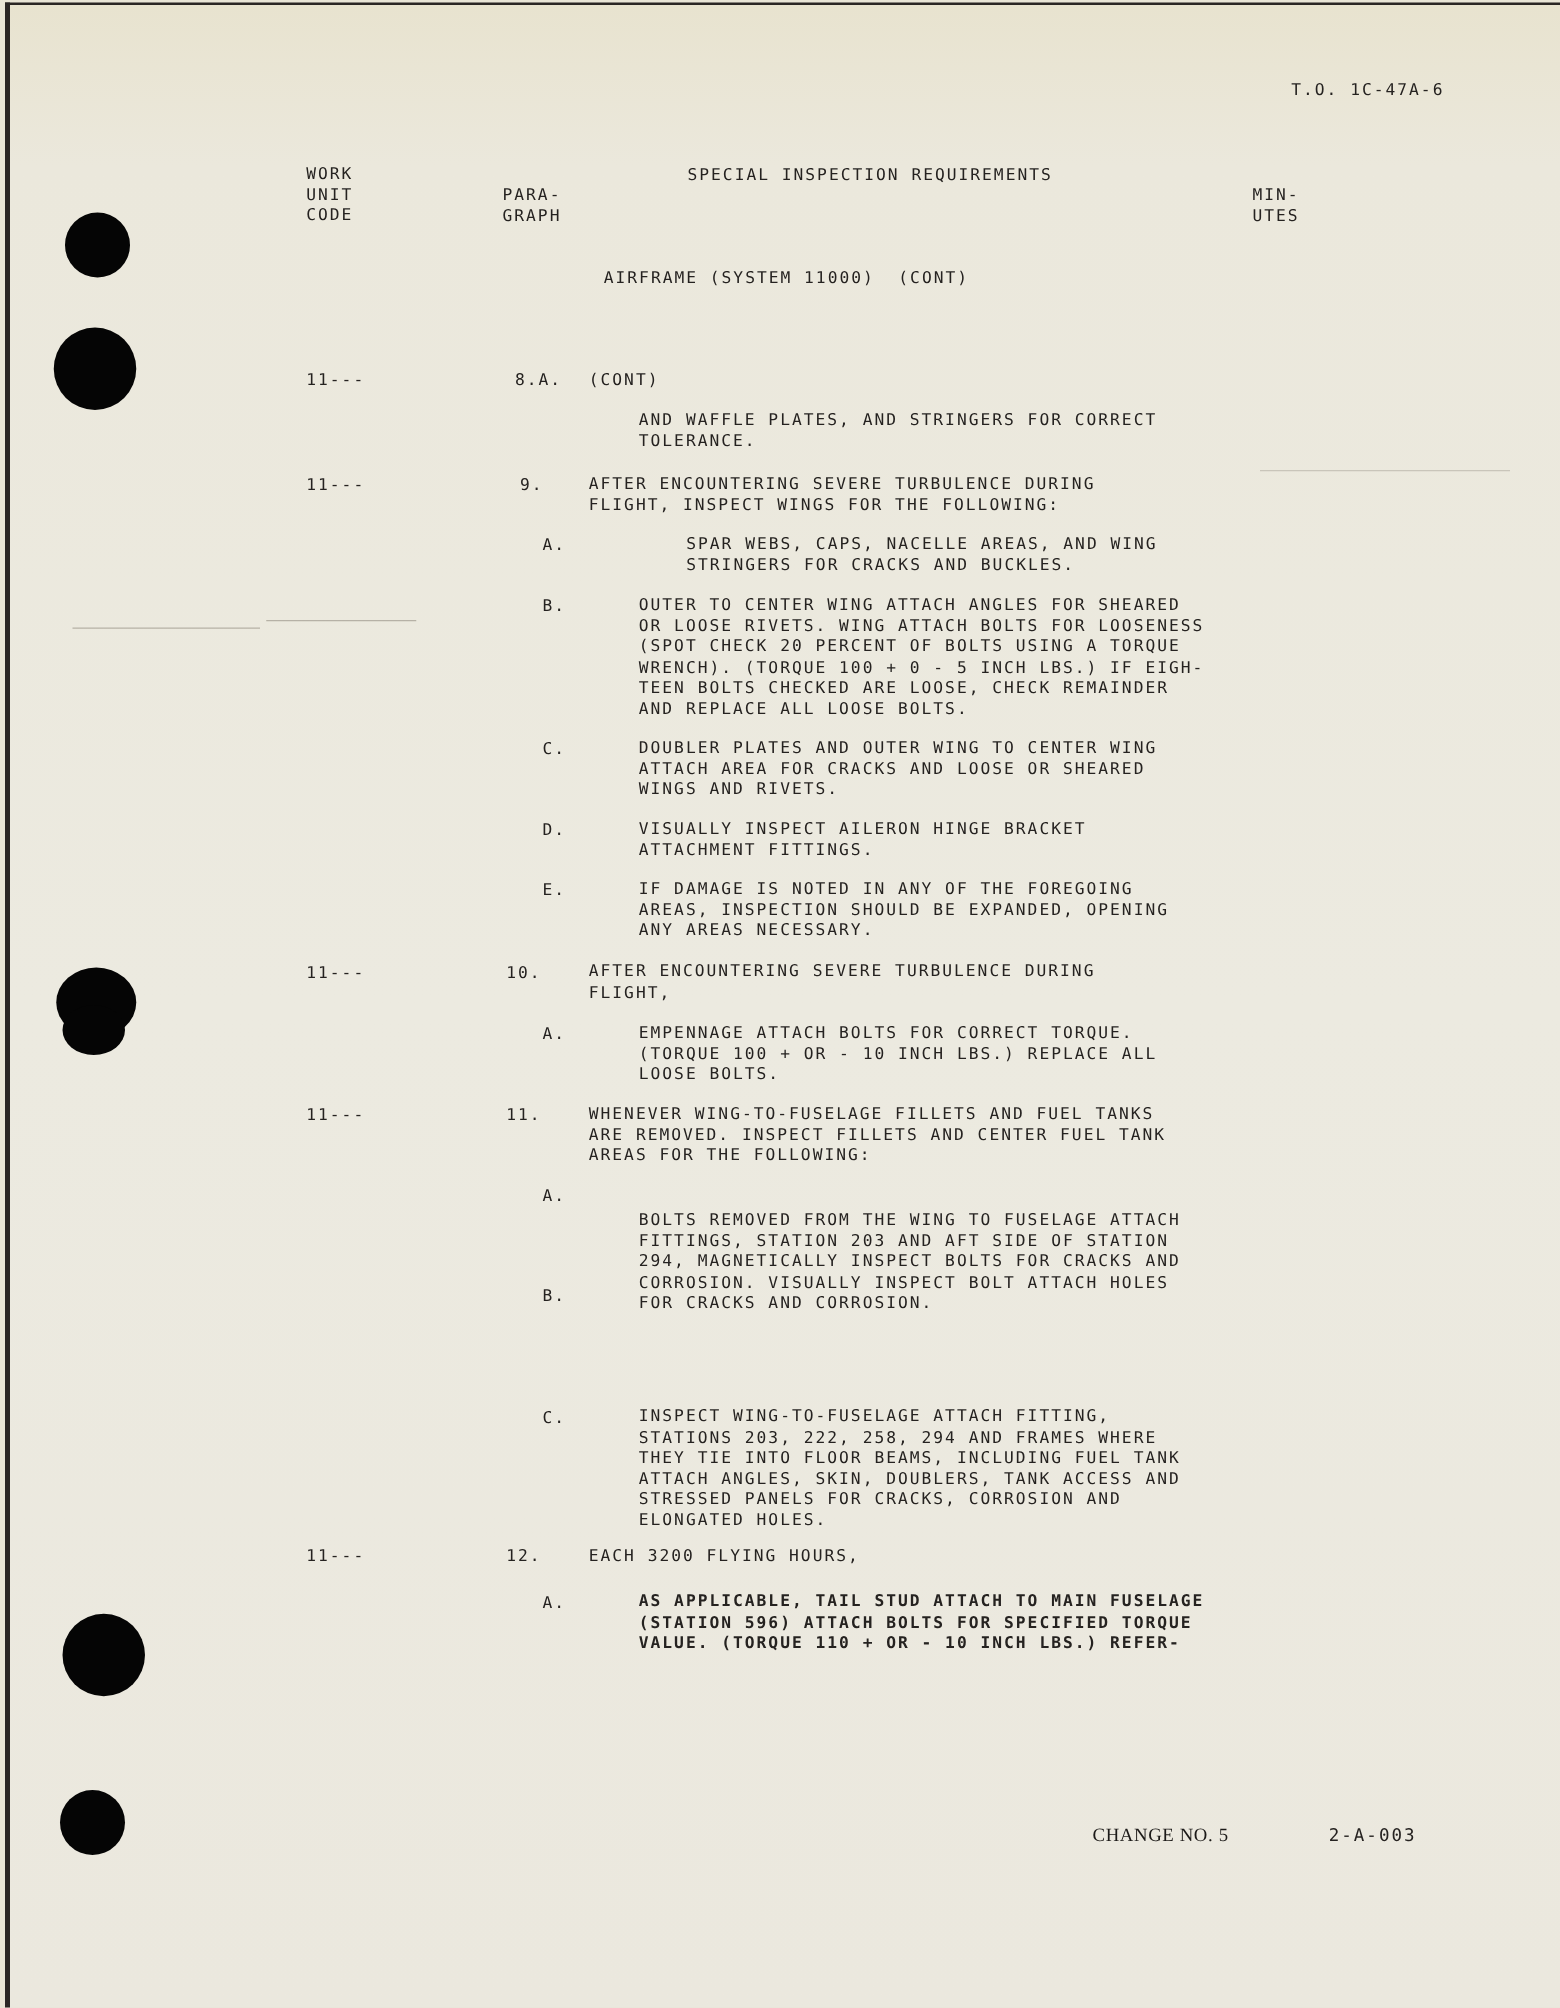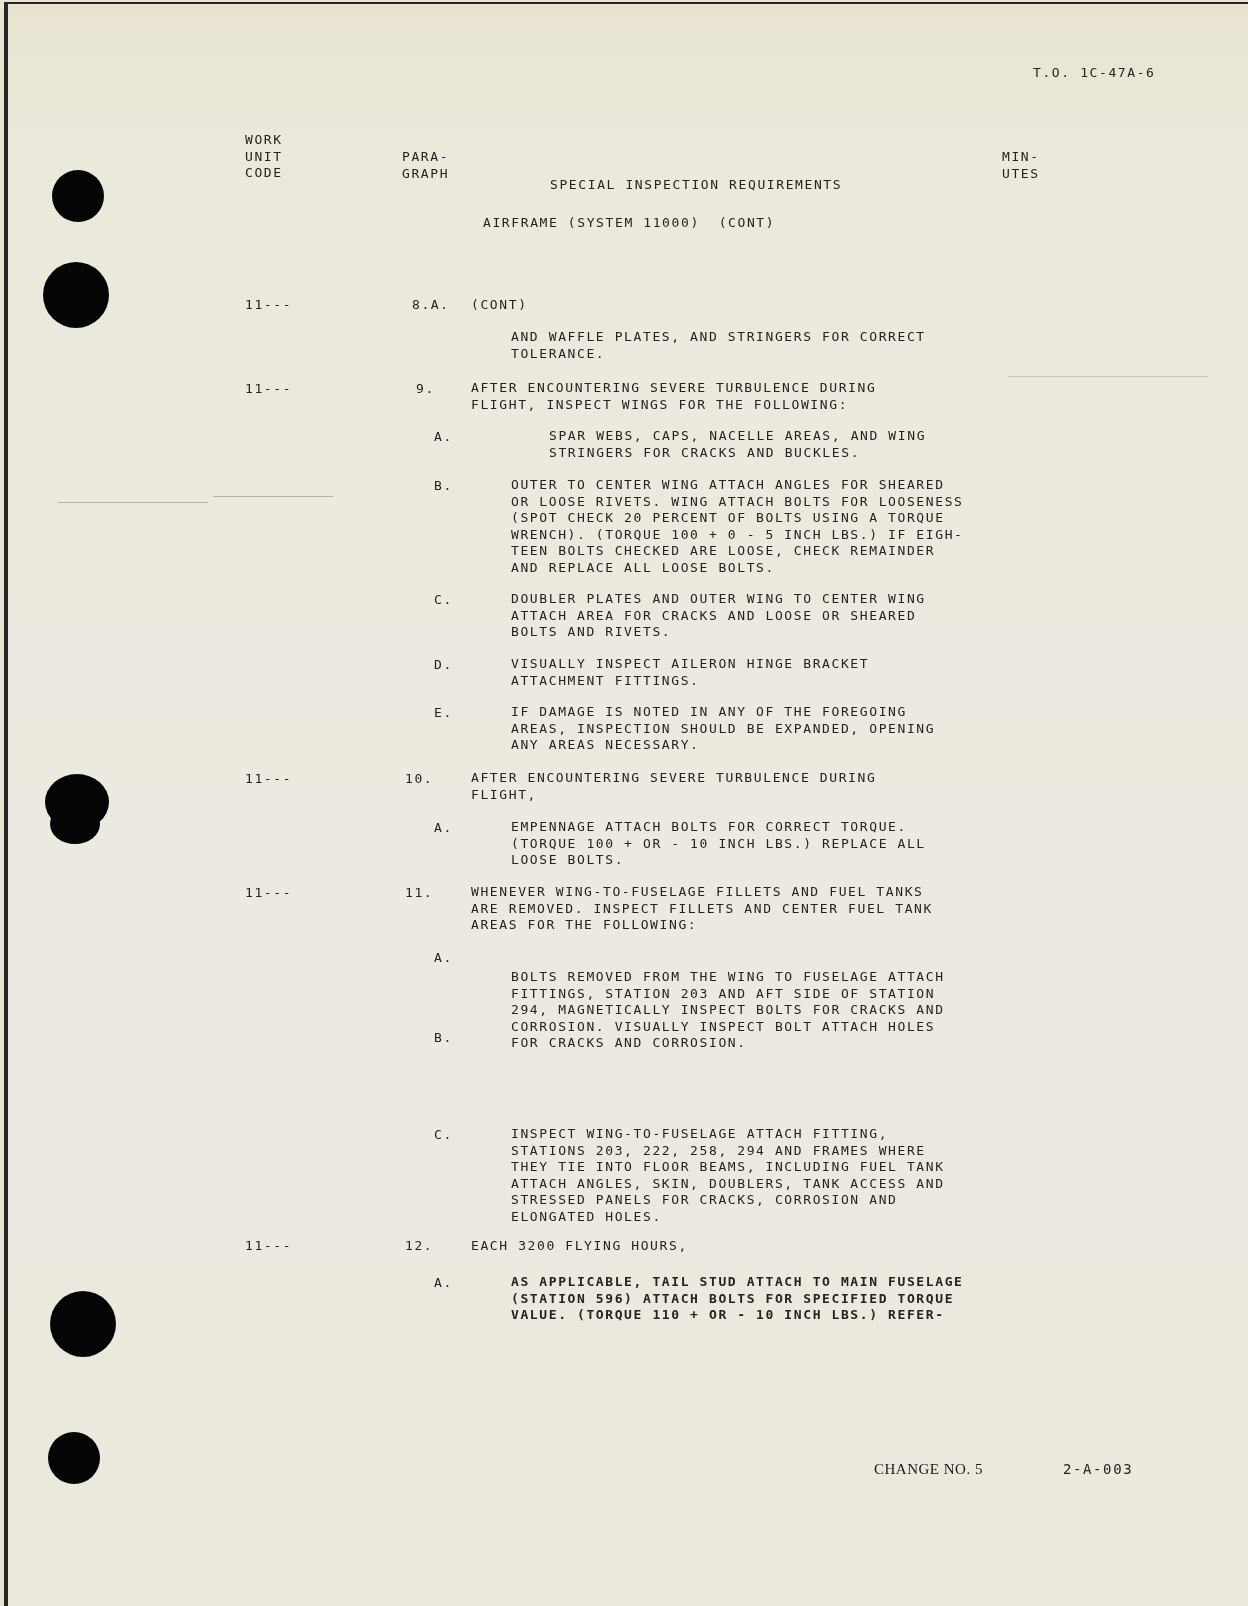--- a/index.html
+++ b/index.html
@@ -83,21 +83,21 @@
 
   <div class="block" style="left:237px; top:128px;">
     <span class="line">WORK</span>
     <span class="line">UNIT</span>
     <span class="line">CODE</span>
   </div>
   <div class="block" style="left:394px; top:145px;">
     <span class="line">PARA-</span>
     <span class="line">GRAPH</span>
   </div>
-  <div class="txt" style="left:542px; top:128px;margin-top:44px;">SPECIAL INSPECTION REQUIREMENTS</div>
+  <div class="txt" style="left:542px; top:128px;">SPECIAL INSPECTION REQUIREMENTS</div>
   <div class="block" style="left:994px; top:145px;">
     <span class="line">MIN-</span>
     <span class="line">UTES</span>
   </div>
   <div class="txt" style="left:475px; top:210px;">AIRFRAME (SYSTEM 11000)  (CONT)</div>
 
   <div class="txt" style="left:237px; top:292px;">11---</div>
   <div class="txt" style="left:404px; top:292px;">8.A.</div>
   <div class="txt" style="left:463px; top:292px;">(CONT)</div>
   <div class="block" style="left:503px; top:325px;">
@@ -125,21 +125,21 @@
     <span class="line">(SPOT CHECK 20 PERCENT OF BOLTS USING A TORQUE</span>
     <span class="line">WRENCH). (TORQUE 100 + 0 - 5 INCH LBS.) IF EIGH-</span>
     <span class="line">TEEN BOLTS CHECKED ARE LOOSE, CHECK REMAINDER</span>
     <span class="line">AND REPLACE ALL LOOSE BOLTS.</span>
   </div>
 
   <div class="txt" style="left:426px; top:587px;">C.</div>
   <div class="block" style="left:503px; top:587px;">
     <span class="line">DOUBLER PLATES AND OUTER WING TO CENTER WING</span>
     <span class="line">ATTACH AREA FOR CRACKS AND LOOSE OR SHEARED</span>
-    <span class="line">BOLTS AND RIVETS.</span>
+    <span class="line">WINGS AND RIVETS.</span>
   </div>
 
   <div class="txt" style="left:426px; top:652px;">D.</div>
   <div class="block" style="left:503px; top:652px;">
     <span class="line">VISUALLY INSPECT AILERON HINGE BRACKET</span>
     <span class="line">ATTACHMENT FITTINGS.</span>
   </div>
 
   <div class="txt" style="left:426px; top:700px;">E.</div>
   <div class="block" style="left:503px; top:700px;">

